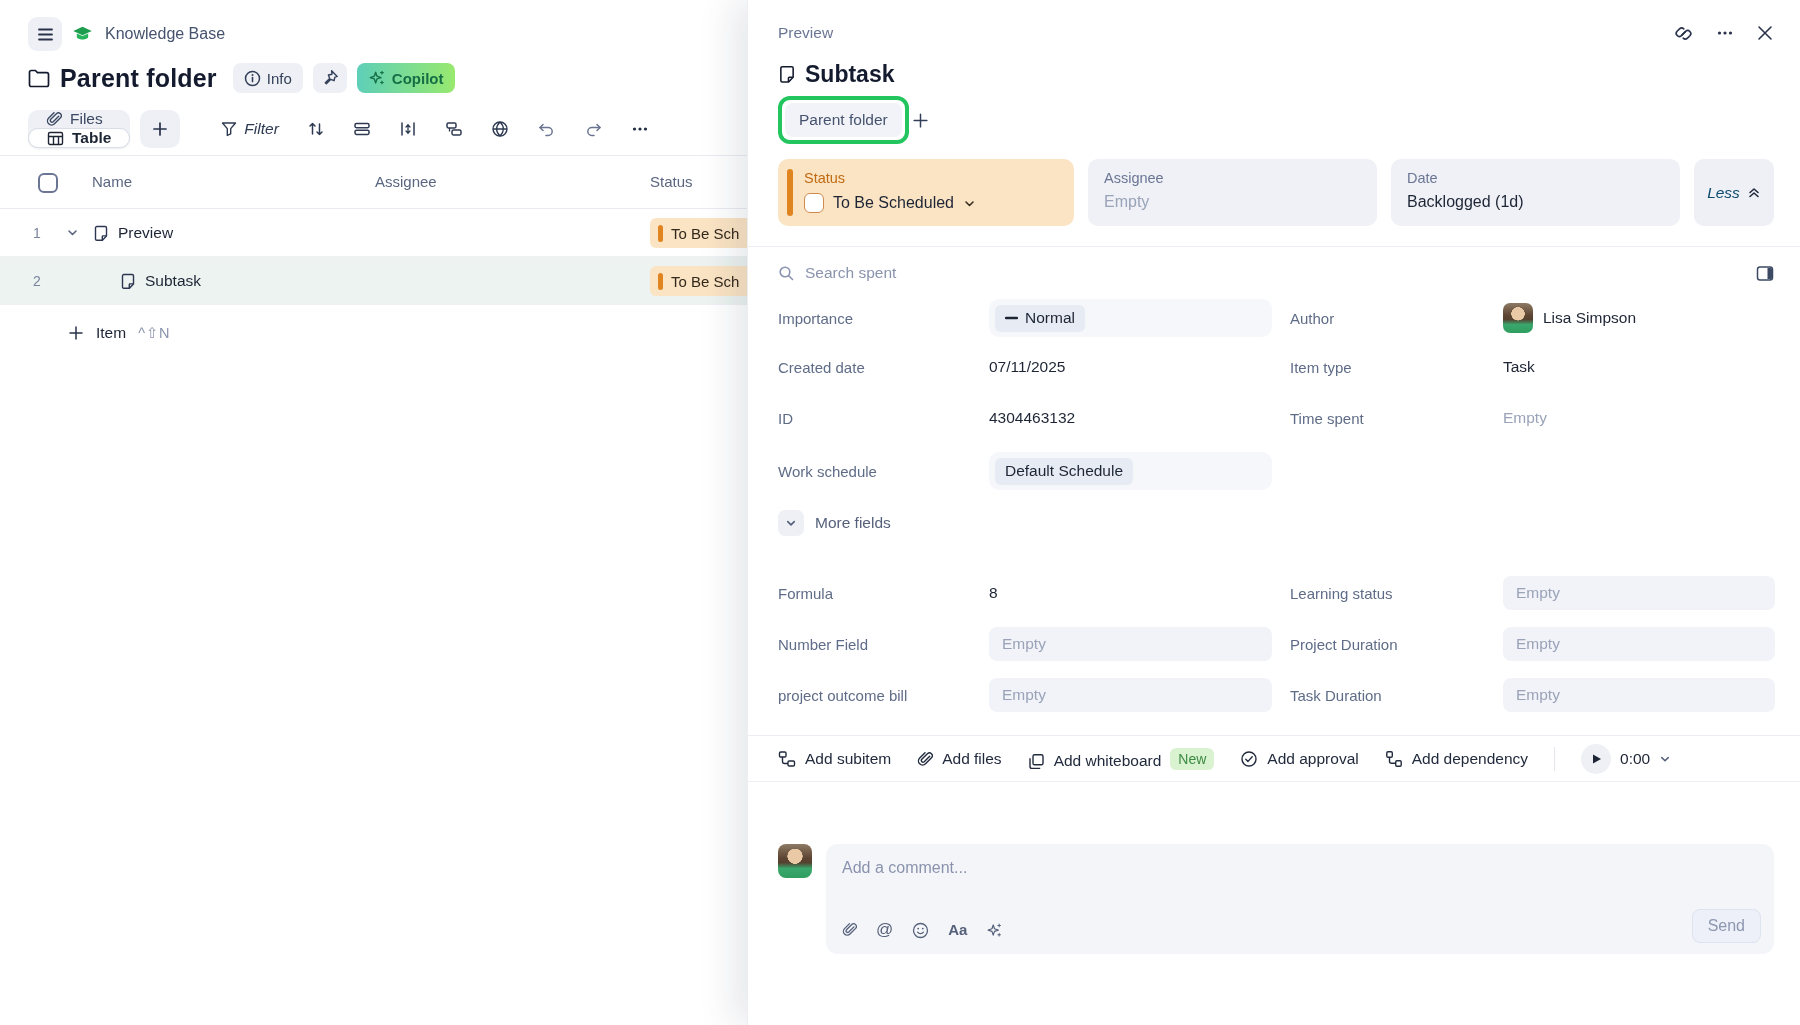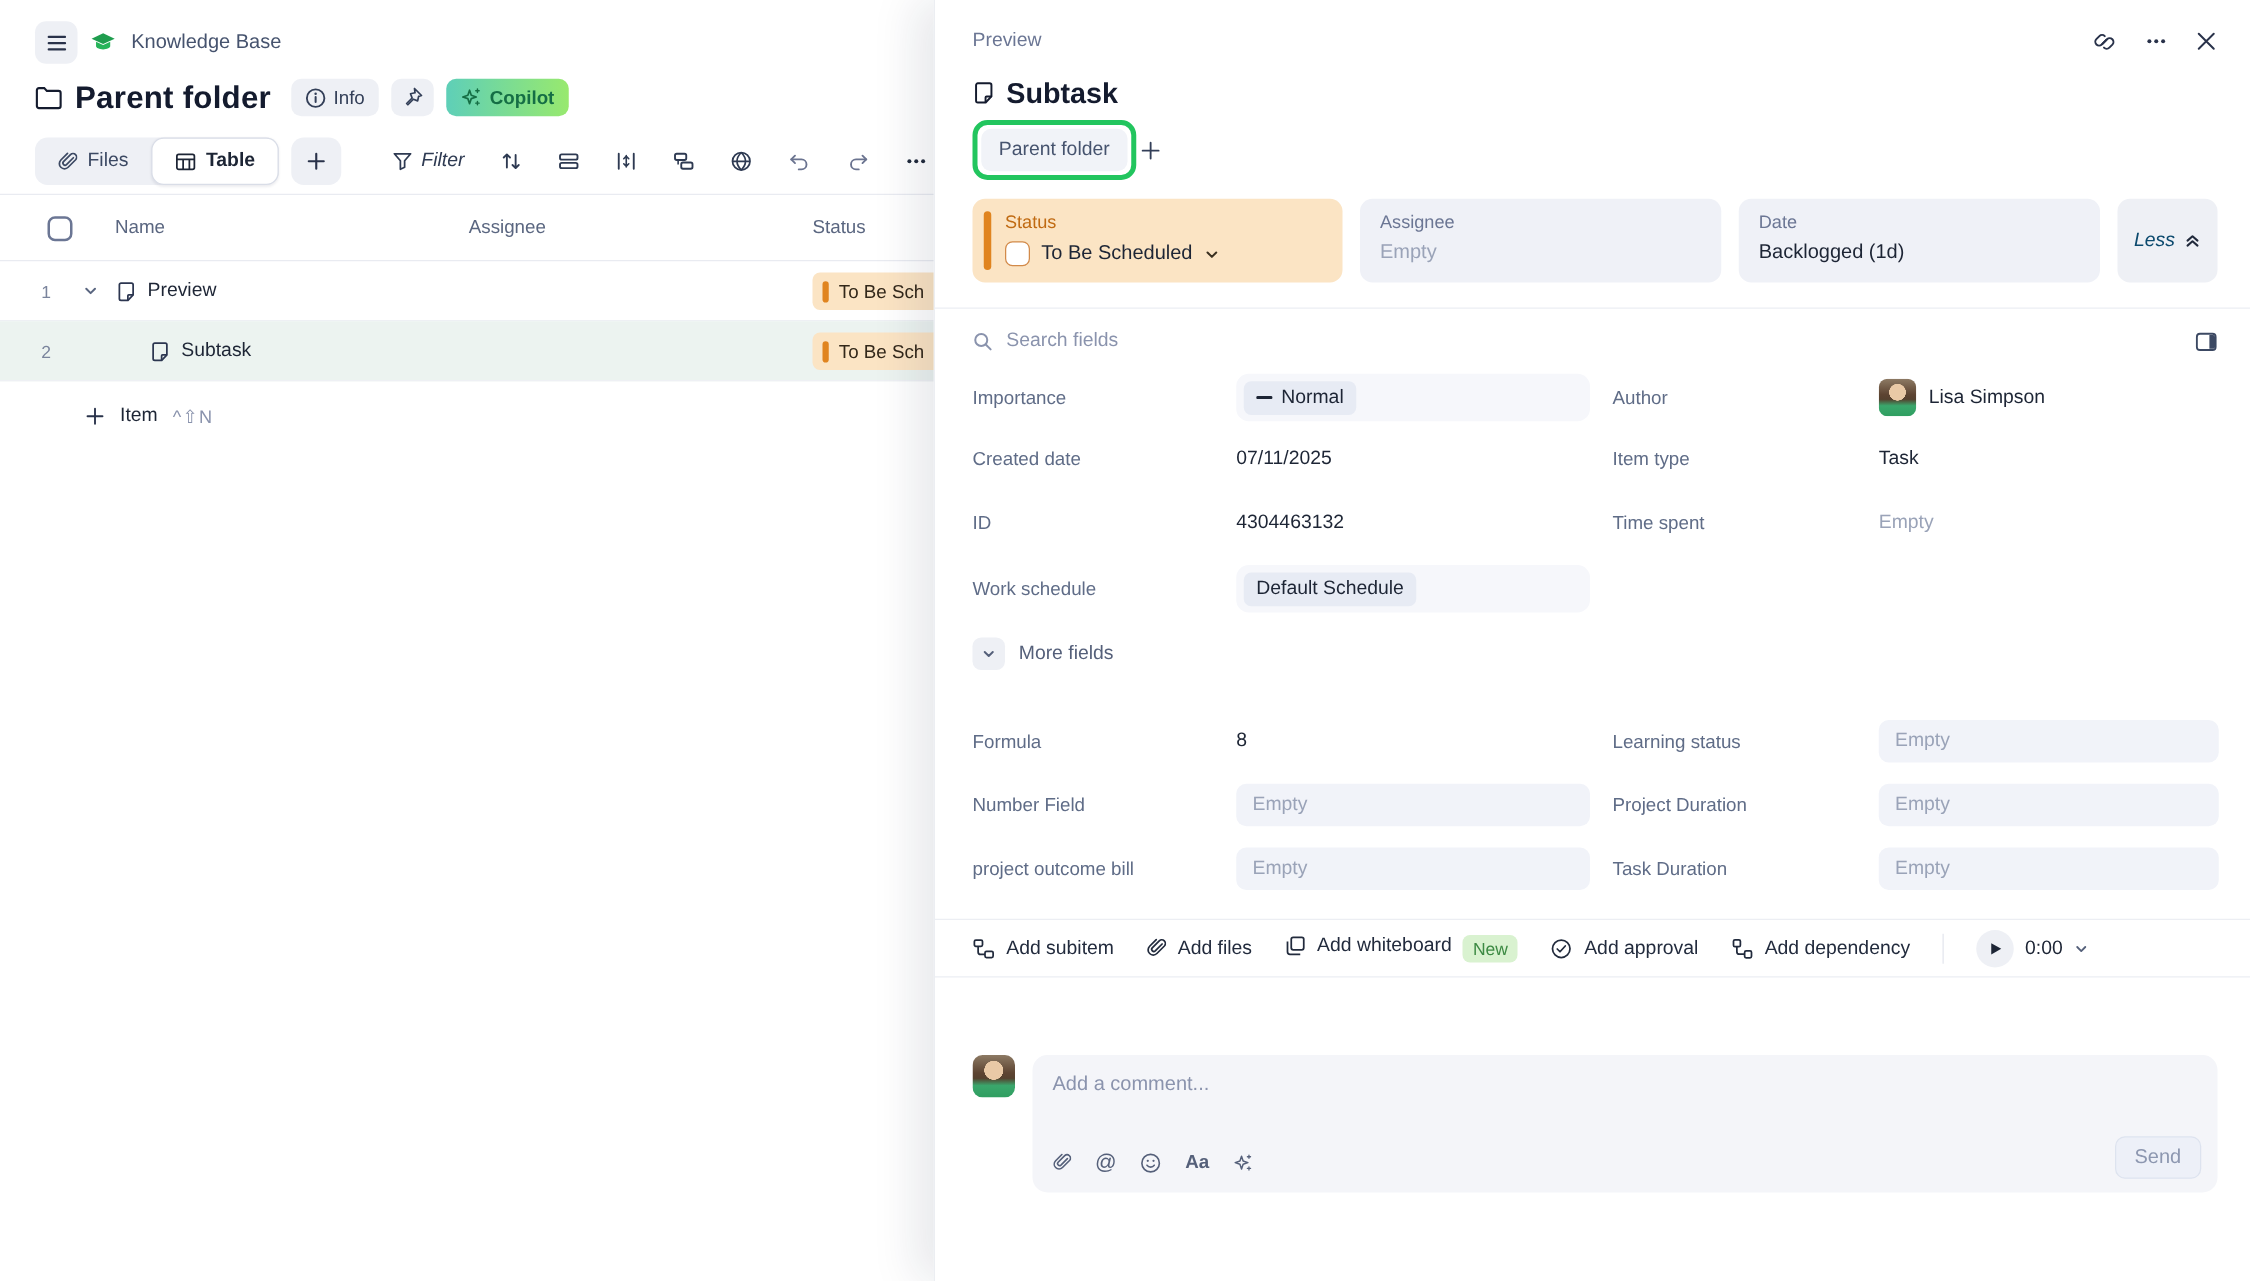--- a/index.html
+++ b/index.html
@@ -13,21 +13,21 @@
   .sq-btn { width:34px; height:34px; border-radius:9px; background:#eef0f5; display:flex; align-items:center; justify-content:center; color:#29324a; cursor:pointer; }
   .ws-name { font-size:16px; color:#46536e; margin-left:2px; }
 
   .row2 { display:flex; align-items:center; gap:10px; height:36px; margin-top:9px; }
   .page-title { font-size:25px; font-weight:bold; color:#141b2e; letter-spacing:.2px; margin-right:6px; }
   .pill { height:30px; border-radius:8px; background:#eef0f5; display:flex; align-items:center; gap:6px; padding:0 11px; font-size:15px; color:#333f58; cursor:pointer; }
   .pill.icon-only { width:34px; padding:0; justify-content:center; }
   .copilot { background:linear-gradient(90deg,#5ecfb8,#98e96e); color:#156e45; font-weight:bold; }
 
   .row3 { display:flex; align-items:center; height:40px; margin-top:13px; gap:10px; }
-  .seg { display:flex; background:#eef0f5; border-radius:10px; height:38px; align-items:stretch; }
+  .seg { display:flex; background:#eef0f5; border-radius:10px; height:38px; align-items:stretch;flex-direction:column; }
   .seg-item { display:flex; align-items:center; gap:8px; padding:0 18px; font-size:15.5px; color:#3c4963; cursor:pointer; }
   .seg-item.active { background:#fff; border:1px solid #d9dde7; border-radius:10px; box-shadow:0 1px 2px rgba(20,30,60,.08); color:#1d2535; font-weight:bold; }
   .plus-btn { width:40px; height:38px; border-radius:10px; background:#eef0f5; display:flex; align-items:center; justify-content:center; color:#29324a; cursor:pointer; }
   .tool { display:flex; align-items:center; gap:7px; padding:0 9px; height:36px; color:#2e3a52; font-size:15.5px; cursor:pointer; border-radius:8px; }
   .tool.muted { color:#6b7490; }
   .tool.first { margin-left:22px;font-style:italic; }
 
   
   .tbl { margin-top:6px; margin-left:-28px; }
   .thead { position:relative; height:54px; border-top:1px solid #e9ebf1; border-bottom:1px solid #e9ebf1; }
@@ -90,21 +90,21 @@
     background:
       radial-gradient(circle at 50% 36%, #e9c9a6 0 27%, rgba(0,0,0,0) 28%),
       linear-gradient(180deg,#8d7a64 0%, #5d4432 42%, #55412f 55%, #3aa76c 72%, #2f9e60 100%); }
   .with-av { display:flex; align-items:center; gap:10px; }
 
   .more-row { display:flex; align-items:center; gap:11px; margin-top:22px; height:30px; color:#55607a; font-size:15.5px; cursor:pointer;text-align:right; }
   .more-chev { width:26px; height:26px; border-radius:7px; background:#eef0f5; display:flex; align-items:center; justify-content:center; }
   .extra { margin-top:38px; }
 
   .action-bar { margin:23px -26px 0 -30px; padding:0 26px 0 30px; height:47px; border-top:1px solid #eceef3; border-bottom:1px solid #eceef3; display:flex; align-items:center; gap:26px; }
-  .action { display:flex; align-items:flex-start; gap:9px; font-size:15.5px; color:#222b3d; cursor:pointer; }
+  .action { display:flex; align-items:flex-end; gap:9px; font-size:15.5px; color:#222b3d; cursor:pointer; }
   .new-badge { background:#d9f2d0; color:#3c8a43; font-size:14px; border-radius:6px; padding:3px 8px; }
   .vdiv { width:1px; height:24px; background:#e3e6ee; }
   .timer { display:flex; align-items:center; gap:9px; cursor:pointer; }
   .play { width:30px; height:30px; border-radius:50%; background:#eef0f5; display:flex; align-items:center; justify-content:center; color:#1d2535; }
   .timer .tm { font-size:15.5px; color:#1d2535; }
 
   .comment-wrap { display:flex; gap:14px; margin-top:62px; }
   .avatar.big { width:34px; height:34px; border-radius:8px; }
   .comment-box { flex:1; height:110px; background:#f4f5f9; border-radius:12px; position:relative; padding:15px 16px; }
   .comment-ph { font-size:16px; color:#8a93ad; cursor:text; }
@@ -417,21 +417,21 @@
 
   <div class="p-divider"></div>
 
   <div class="search-row">
     <svg width="17" height="17" viewBox="0 0 17 17">
         <g fill="none" stroke="#8a93ad" stroke-width="1.6" stroke-linecap="round">
           <circle cx="7" cy="7" r="4.8"></circle>
           <path d="M10.8 10.8 14.5 14.5"></path>
         </g>
       </svg>
-    <span class="ph">Search fields</span>
+    <span class="ph">Search spent</span>
     <span class="toggle">
       <svg width="18" height="17" viewBox="0 0 18 17">
           <rect x="1.5" y="2" width="15" height="13" rx="2.5" fill="none" stroke="#3c4963" stroke-width="1.5"></rect>
           <path d="M11.5 3v11h3A1.5 1.5 0 0 0 16 12.5v-8A1.5 1.5 0 0 0 14.5 3z" fill="#3c4963"></path>
         </svg>
     </span>
   </div>
 
   <div>
     <div class="frow">

